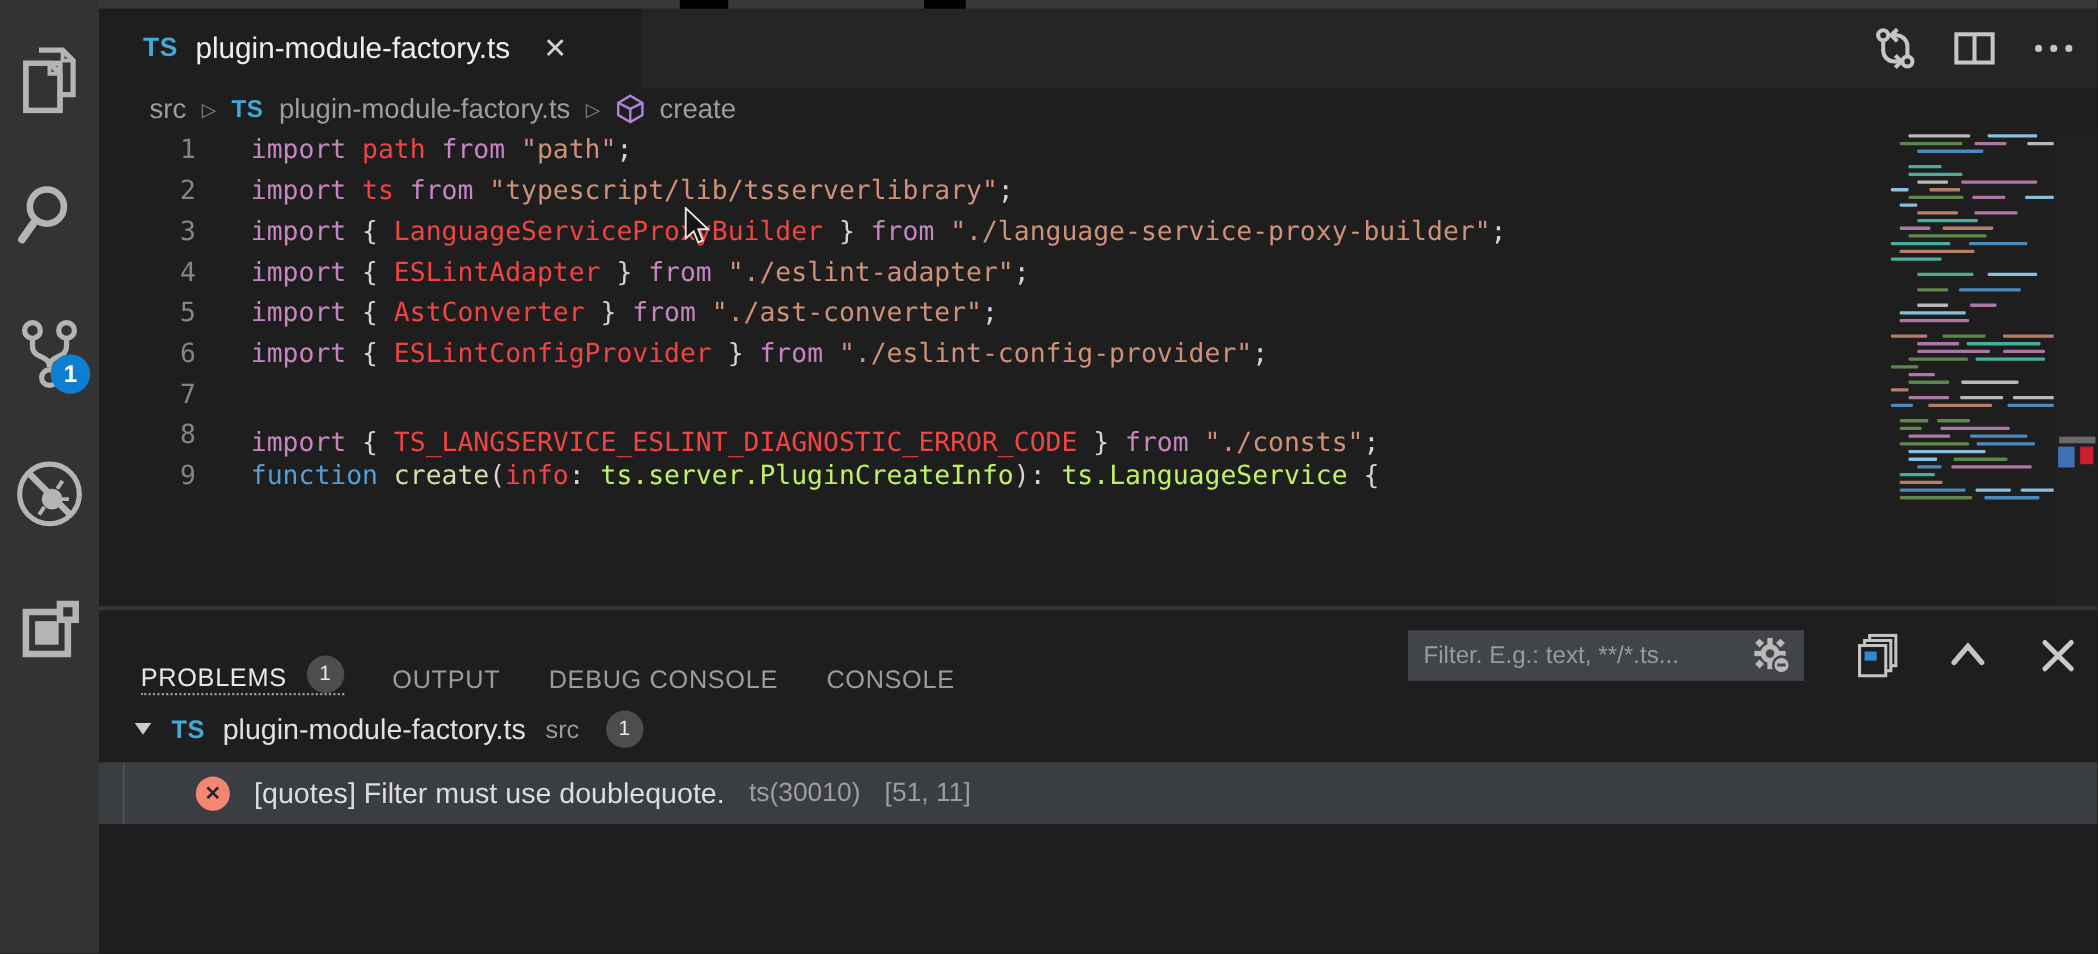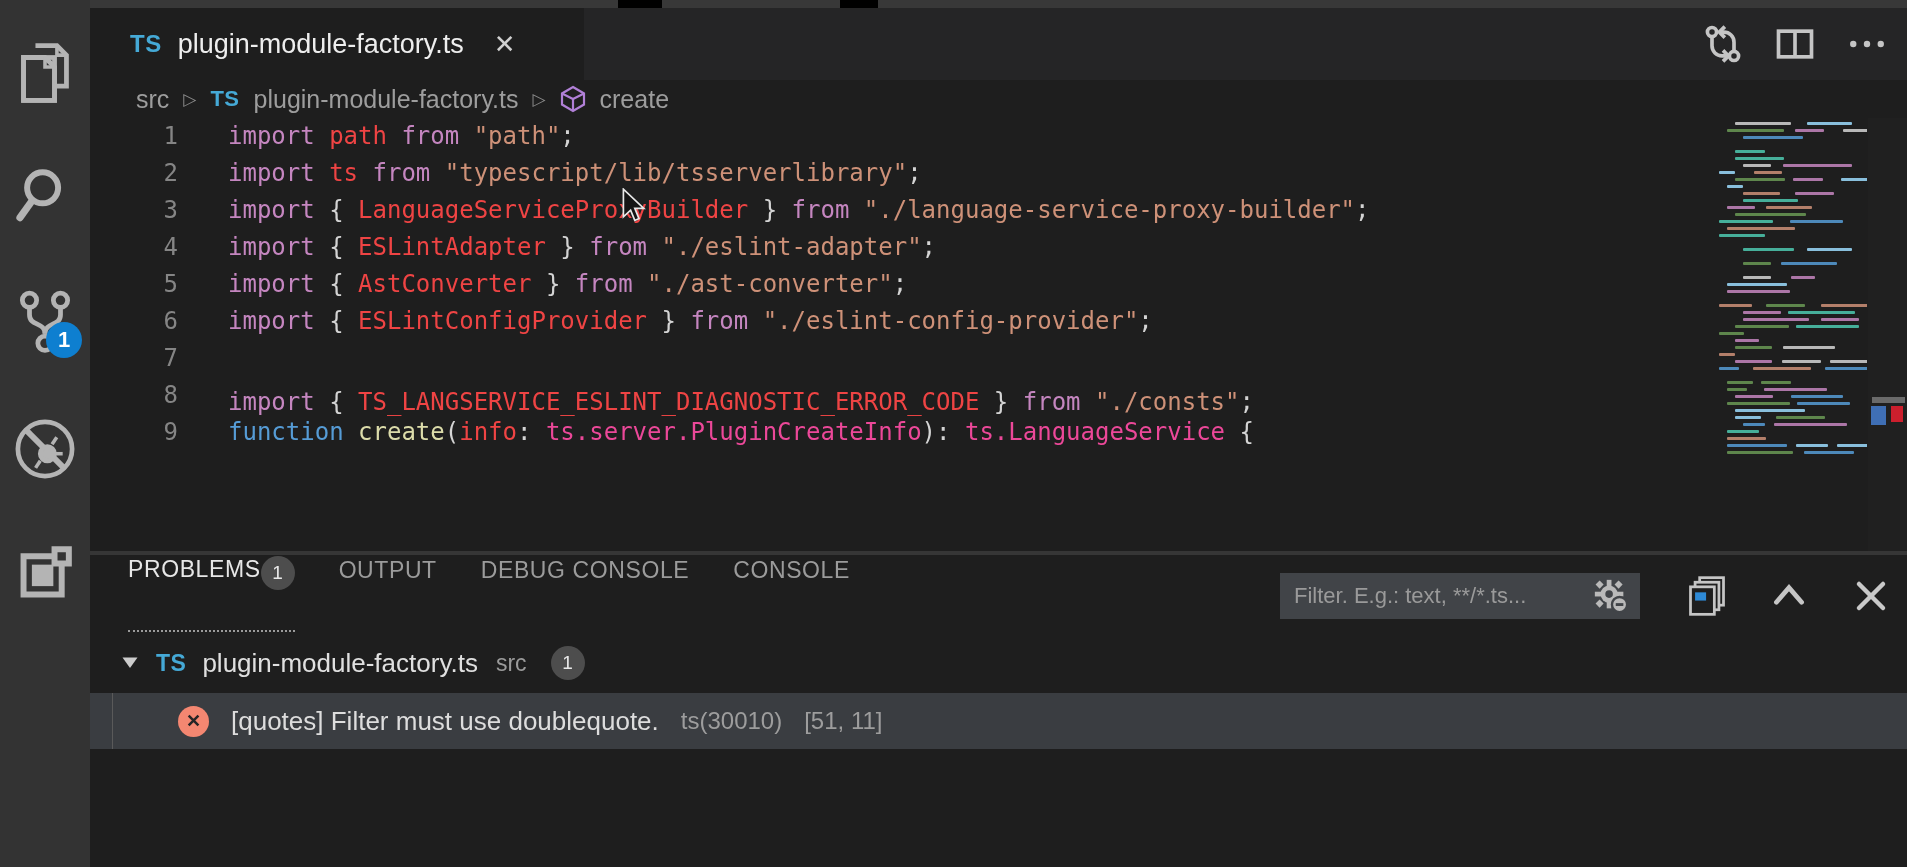--- a/index.html
+++ b/index.html
@@ -29,33 +29,33 @@
                align-items:center;padding-left:46px;gap:14px;color:#9d9d9d;font-size:25px;}
   .bc-sep{color:#8a8a8a;font-size:17px;}
   .bc-ts{font-size:22px;}
   
   .editor{position:absolute;left:90px;top:118px;width:1817px;height:433px;background:#1e1e1e;}
   .ln{position:absolute;left:0;width:88px;text-align:right;color:#858585;
       font:24px "DejaVu Sans Mono",monospace;line-height:37px;height:37px;}
   .cl{position:absolute;left:138px;font:24px "DejaVu Sans Mono",monospace;line-height:37px;
       height:37px;white-space:pre;}
   .tk-k{color:#C586C0}.tk-v{color:#ef4444}.tk-s{color:#CE9178}.tk-p{color:#D4D4D4}
-  .tk-f{color:#DCDCAA}.tk-t{color:#ec4899}.tk-b{color:#569CD6}
+  .tk-f{color:#DCDCAA}.tk-t{color:#bef264}.tk-b{color:#569CD6}
   
   .minimap{position:absolute;left:1627px;top:0;width:150px;height:433px;overflow:hidden;}
   .mm-bar{position:absolute;height:3px;border-radius:1px;opacity:0.85;}
   .overview{position:absolute;left:1778px;top:0;width:39px;height:433px;background:#202020;}
   .ov-gray{position:absolute;left:4px;top:279px;width:33px;height:6px;background:#6a6a6a;}
   .ov-blue{position:absolute;left:3px;top:288px;width:15px;height:19px;background:#3f6fb5;}
   .ov-red{position:absolute;left:23px;top:288px;width:12px;height:16px;background:#cc1f2d;}
   .sash{position:absolute;left:90px;top:551px;width:1817px;height:4px;background:#4a4a4a;opacity:.55;}
   
   .panel{position:absolute;left:90px;top:555px;width:1817px;height:312px;background:#1e1e1e;}
   .panel-tabs{position:absolute;left:38px;top:0;height:78px;display:flex;align-items:center;gap:44px;}
-  .panel-tab{display:flex;align-items:flex-start;height:74px;color:#9b9b9b;font-size:23px;
+  .panel-tab{display:flex;align-items:flex-end;gap:18px;height:74px;color:#9b9b9b;font-size:23px;
              letter-spacing:0.6px;cursor:pointer;}
   .panel-tab.active{color:#e7e7e7;border-bottom:2px dotted #9a9a9a;}
   .p-badge{width:34px;height:34px;border-radius:50%;background:#4d4d4d;color:#e8e8e8;font-size:19px;
            display:flex;align-items:center;justify-content:center;letter-spacing:0;}
   .filter{position:absolute;left:1190px;top:18px;width:360px;height:46px;background:#414448;
           display:flex;align-items:center;padding:0 10px 0 14px;box-sizing:border-box;}
   .filter-text{color:#9a9a9a;font-size:22px;flex:1;white-space:nowrap;overflow:hidden;}
   .panel-actions{position:absolute;right:14px;top:16px;display:flex;align-items:center;gap:38px;height:50px;}
   .pa-icon{width:44px;height:44px;display:flex;align-items:center;justify-content:center;cursor:pointer;}
   

